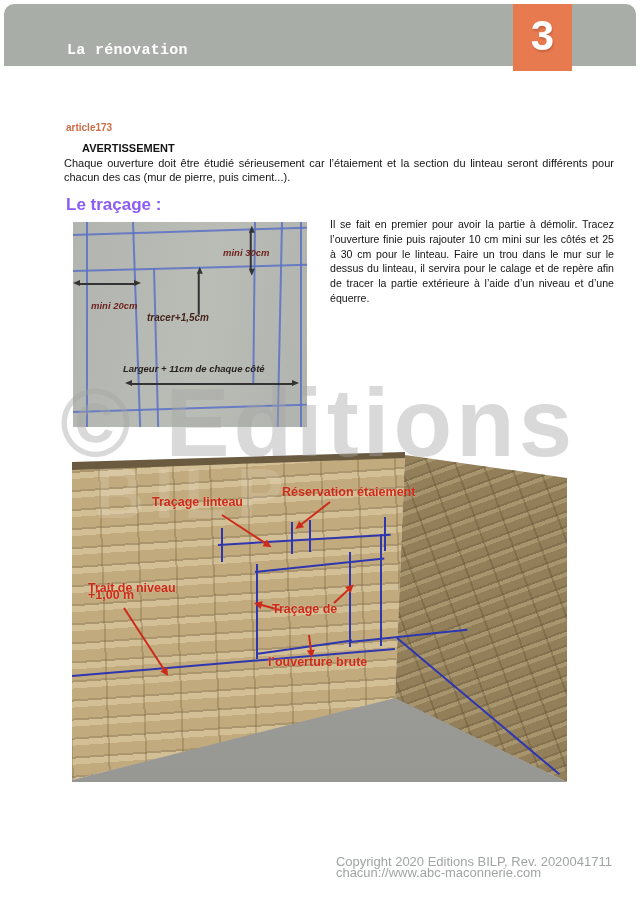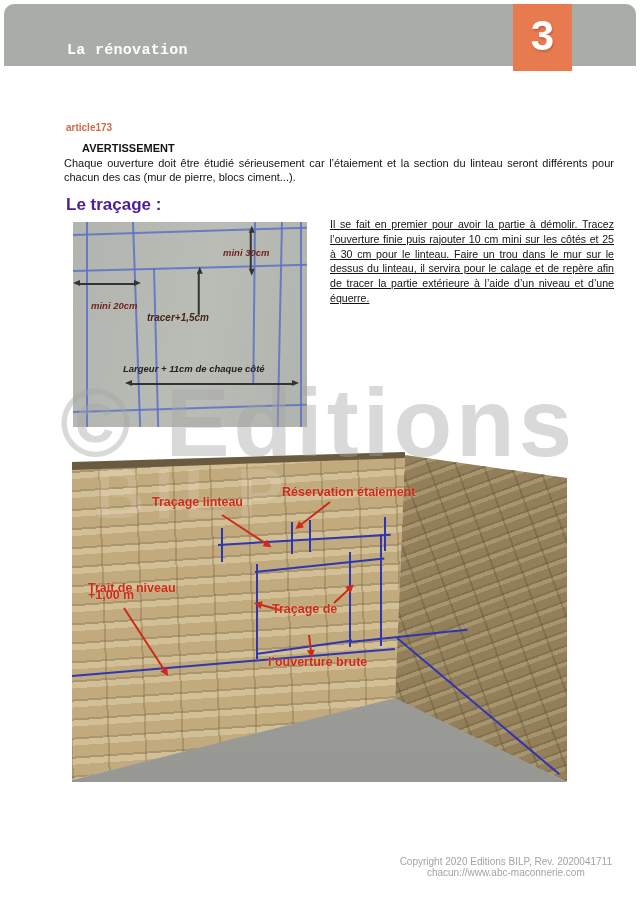--- a/index.html
+++ b/index.html
@@ -12,38 +12,38 @@
   .chapter-title{position:absolute;left:63px;top:38px;color:#ffffff;font-size:15px;font-weight:bold;letter-spacing:.3px;font-family:Liberation Mono, monospace;}
   .chapter-tab{position:absolute;left:513px;top:4px;width:59px;height:67px;background:#e87a50;}
   .chapter-number{position:absolute;left:0;top:0;width:59px;height:67px;line-height:64px;text-align:center;
                   color:#ffffff;font-size:42px;font-weight:bold;text-shadow:1px 2px 2px rgba(90,40,20,.25);}
 
   
   .article-id{position:absolute;left:66px;top:122px;color:#cf6b47;font-size:10px;font-weight:bold;text-align:center;}
   .article-title{position:absolute;left:120px;top:106px;color:#9b9b9b;font-size:27px;font-weight:bold;letter-spacing:1px;}
   .warning-heading{position:absolute;left:66px;top:142px;color:#141414;font-size:11px;font-weight:bold;margin-left:16px;}
   .warning-body{position:absolute;left:64px;top:156px;width:550px;color:#141414;font-size:11px;line-height:14px;text-align:justify;}
-  .section-heading{position:absolute;left:66px;top:195px;color:#4c1d95;font-size:17px;font-weight:bold;}
+  .section-heading{position:absolute;left:66px;top:195px;color:#8b5cf6;font-size:17px;font-weight:bold;}
 
   
   .photo{position:absolute;left:73px;top:222px;width:234px;height:205px;overflow:hidden;
          background:linear-gradient(100deg,#b2b5af 0%,#babdb6 55%,#b1b4ae 100%);}
   .pline{position:absolute;background:#5a71c6;opacity:.85;}
   .pline.h{height:2px;transform-origin:left center;}
   .pline.v{width:2px;transform-origin:top center;}
   .pann{position:absolute;font-size:9.5px;font-weight:bold;font-style:italic;white-space:nowrap;}
   .arr{position:absolute;height:1.5px;background:#333;transform-origin:left center;}
   .arr .hr{position:absolute;right:-6px;top:-3px;width:0;height:0;border-left:7px solid #333;
            border-top:3.5px solid transparent;border-bottom:3.5px solid transparent;}
   .arr .hl{position:absolute;left:-6px;top:-3px;width:0;height:0;border-right:7px solid #333;
            border-top:3.5px solid transparent;border-bottom:3.5px solid transparent;}
 
   
   .intro{position:absolute;left:330px;top:217px;width:284px;color:#141414;font-size:10.6px;
-         line-height:14.8px;text-align:justify;text-decoration:underline;}
+         line-height:14.8px;text-align:justify;}
 
   
   .watermark{position:absolute;left:60px;top:348px;width:560px;color:rgba(165,165,165,.42);
              font-size:96px;font-weight:bold;letter-spacing:4px;z-index:40;pointer-events:none;white-space:nowrap;margin-top:20px;}
 
   
   .diagram{position:absolute;left:72px;top:452px;width:495px;height:330px;overflow:hidden;background:#ffffff;}
   .wall{position:absolute;left:0;top:0;width:100%;height:100%;}
   .wall.left{background-color:#c8b285;
     background-image:
@@ -69,37 +69,37 @@
         text-shadow:0 0 2px rgba(255,235,210,.5);}
   .rarr{position:absolute;height:2px;background:#cd2a1a;transform-origin:left center;}
   .rarr i{position:absolute;right:-7px;top:-3px;width:0;height:0;border-left:8px solid #cd2a1a;
           border-top:4px solid transparent;border-bottom:4px solid transparent;}
   .bilp-mark{position:absolute;left:22px;top:2px;color:rgba(255,255,255,.13);font-size:70px;
              font-weight:bold;letter-spacing:10px;pointer-events:none;}
 
   
   .page-number-box{position:absolute;left:68px;top:842px;width:45px;height:55px;background:#a9ada8;}
   .page-number{position:absolute;left:0;top:10px;width:100%;text-align:center;color:#ffffff;font-size:28px;}
-  .copyright{position:absolute;right:28px;top:856px;text-align:center;color:#a0a5a2;font-size:10px;line-height:11px;}
+  .copyright{position:absolute;right:28px;top:856px;text-align:left;color:#a0a5a2;font-size:13px;line-height:11px;}
 </style>
 </head>
 <body>
 
 <div class="page">
 
   <div class="header-bar">
     <span class="chapter-title">La rénovation</span>
   </div>
   <div class="chapter-tab">
     <span class="chapter-number">3</span>
   </div>
 
   <span class="article-id">article173</span>
   <span class="warning-heading">AVERTISSEMENT</span>
-  <div class="warning-body"> Chaque ouverture doit être étudié sérieusement car l’étaiement et la section du linteau seront différents pour chacun des cas (mur de pierre, blocs ciment...).</div>
+  <div class="warning-body"> Chaque ouverture doit être étudié sérieusement car l’étaiement et la section du linteau seront différents pour chacun des cas (mur de pierre, puis ciment...).</div>
   <span class="section-heading">Le traçage :</span>
 
   <div class="photo">
 
     <div class="pline v" style="left:13px;top:0;height:205px;"></div>
     <div class="pline v" style="left:59px;top:0;height:205px;transform:rotate(-2deg);"></div>
     <div class="pline v" style="left:80px;top:46px;height:160px;transform:rotate(-1.5deg);"></div>
     <div class="pline v" style="left:181px;top:0;height:162px;transform:rotate(.6deg);"></div>
     <div class="pline v" style="left:208px;top:0;height:205px;transform:rotate(1.2deg);"></div>
     <div class="pline v" style="left:227px;top:0;height:205px;"></div>

